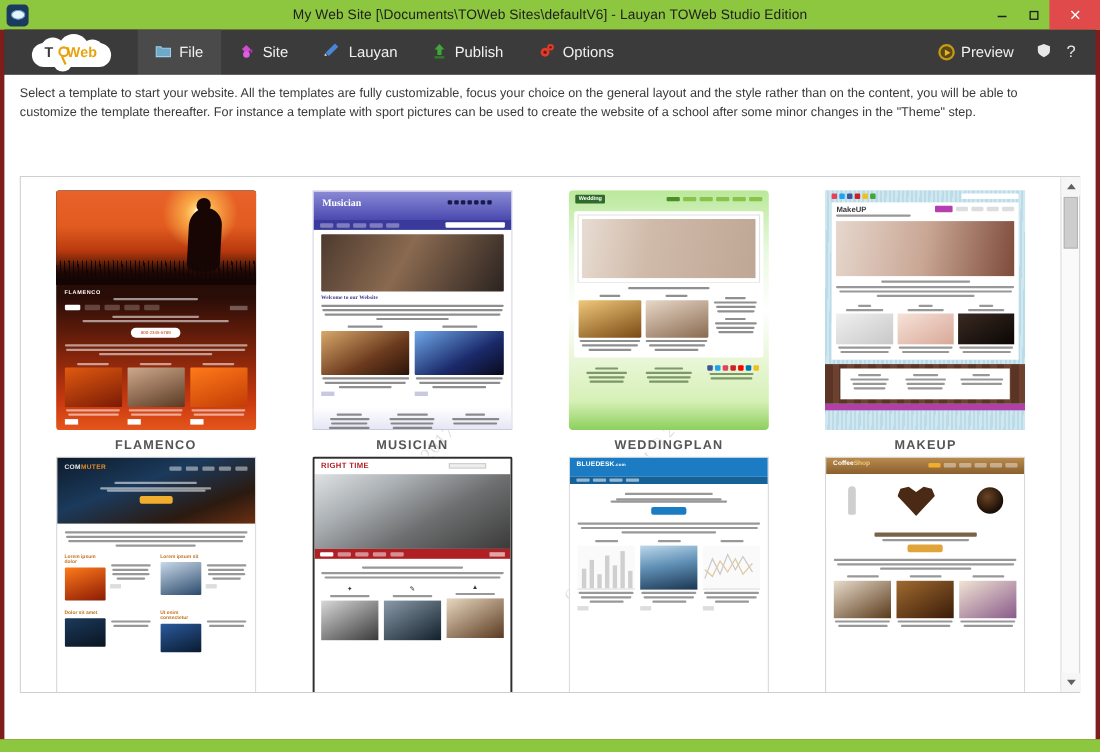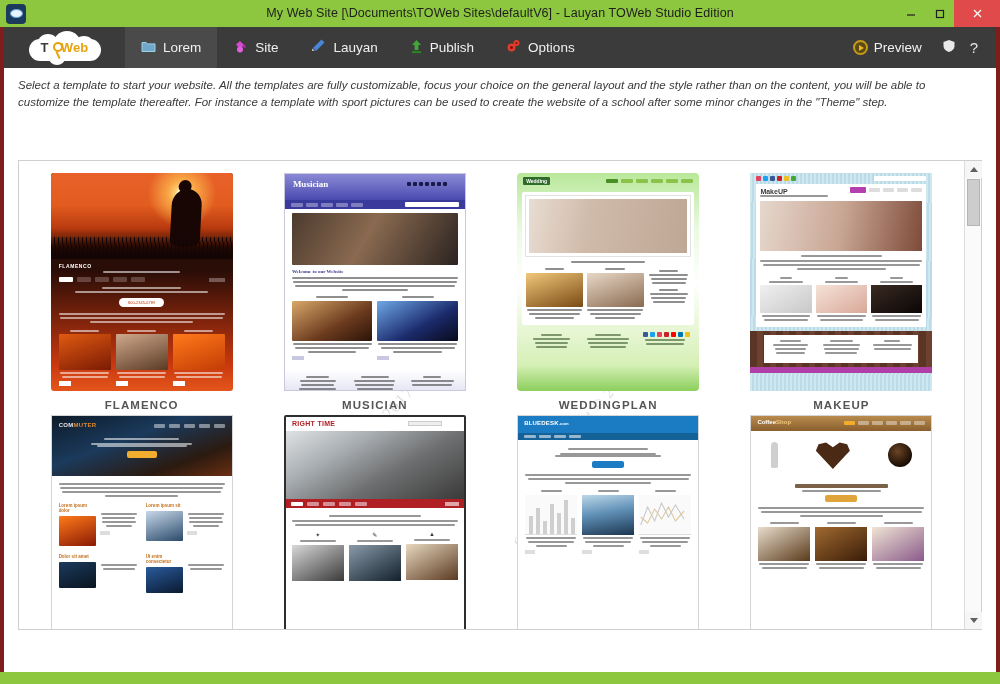--- a/index.html
+++ b/index.html
@@ -125,21 +125,20 @@
     position: absolute; top: 68px; left: 4px; width: 992px; height: 604px;
     background: #fff;
   }
   .page-title {
     font-size: 19px; color: #4a4a4a; font-weight: normal;
     padding: 12px 0 0 14px; letter-spacing: .2px;
   }
   .page-desc {
     font-size: 11.5px; color: #3a3a3a; line-height: 17px;
     padding: 9px 32px 0 14px;
-    font-style: italic;
   }
 
   
   .gallery-wrap {
     position: absolute; left: 14px; top: 92px; width: 964px; height: 470px;
     border: 1px solid #cfcfcf; background: #fff;
     display: flex;
   }
   .gallery {
     position: relative;
@@ -414,21 +413,21 @@
         <div class="cloud-o"></div>
       </div>
     </div>
 
     <div class="menuitem active">
       <span>
         <svg width="15" height="13" viewBox="0 0 15 13">
             <path d="M1 2.5h4.2l1.2 1.4H14v7.6H1z" fill="#6fa8c8" stroke="#9fd0e6" stroke-width="1"></path>
           </svg>
       </span>
-      <span class="mlabel">Lorem</span>
+      <span class="mlabel">File</span>
     </div>
 
     <div class="menuitem">
       <span>
         <svg width="15" height="14" viewBox="0 0 15 14">
           <path d="M3 5.5 L7 2 L11 6 L7 10 Z" fill="#d44bd0"></path>
           <circle cx="7" cy="10.5" r="3" fill="#e05fe0"></circle>
           <path d="M11.5 5.5 q2.2 2.5 0 3.6 q-2.2-1.1 0-3.6z" fill="#b92fb4"></path>
         </svg>
       </span>

